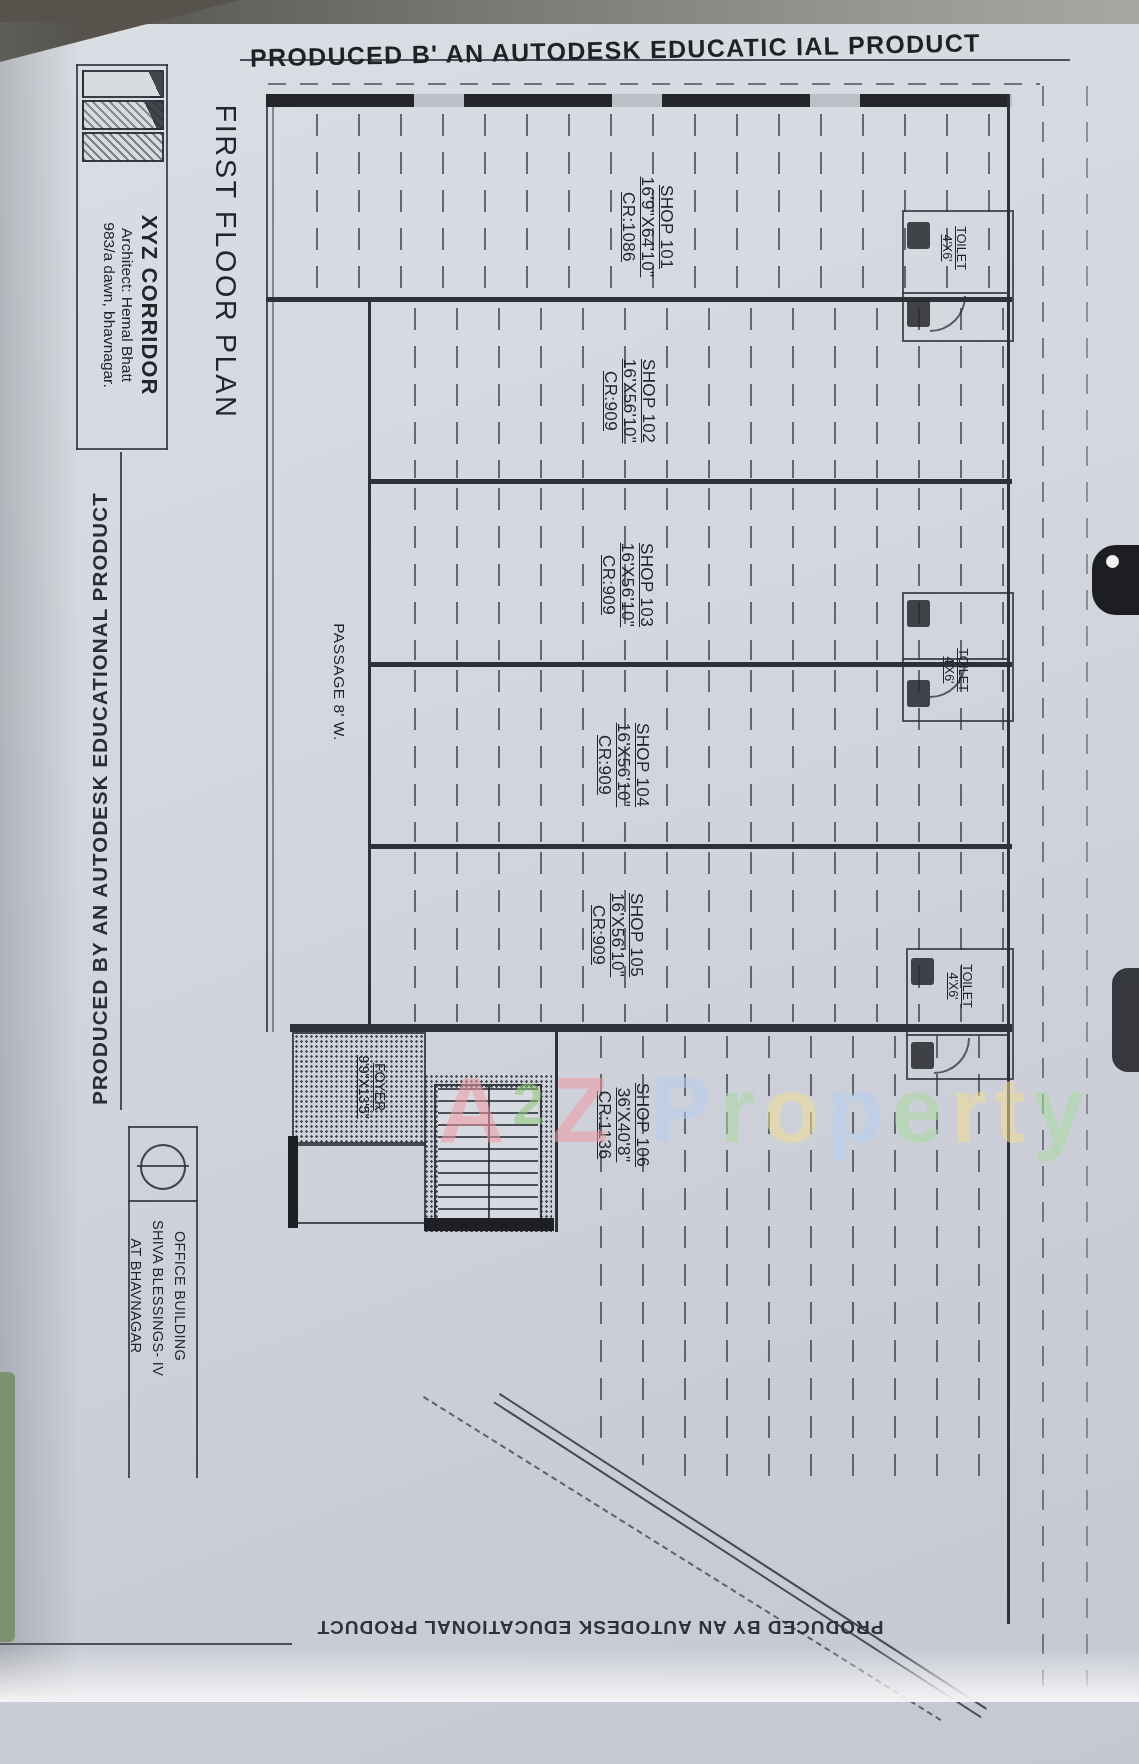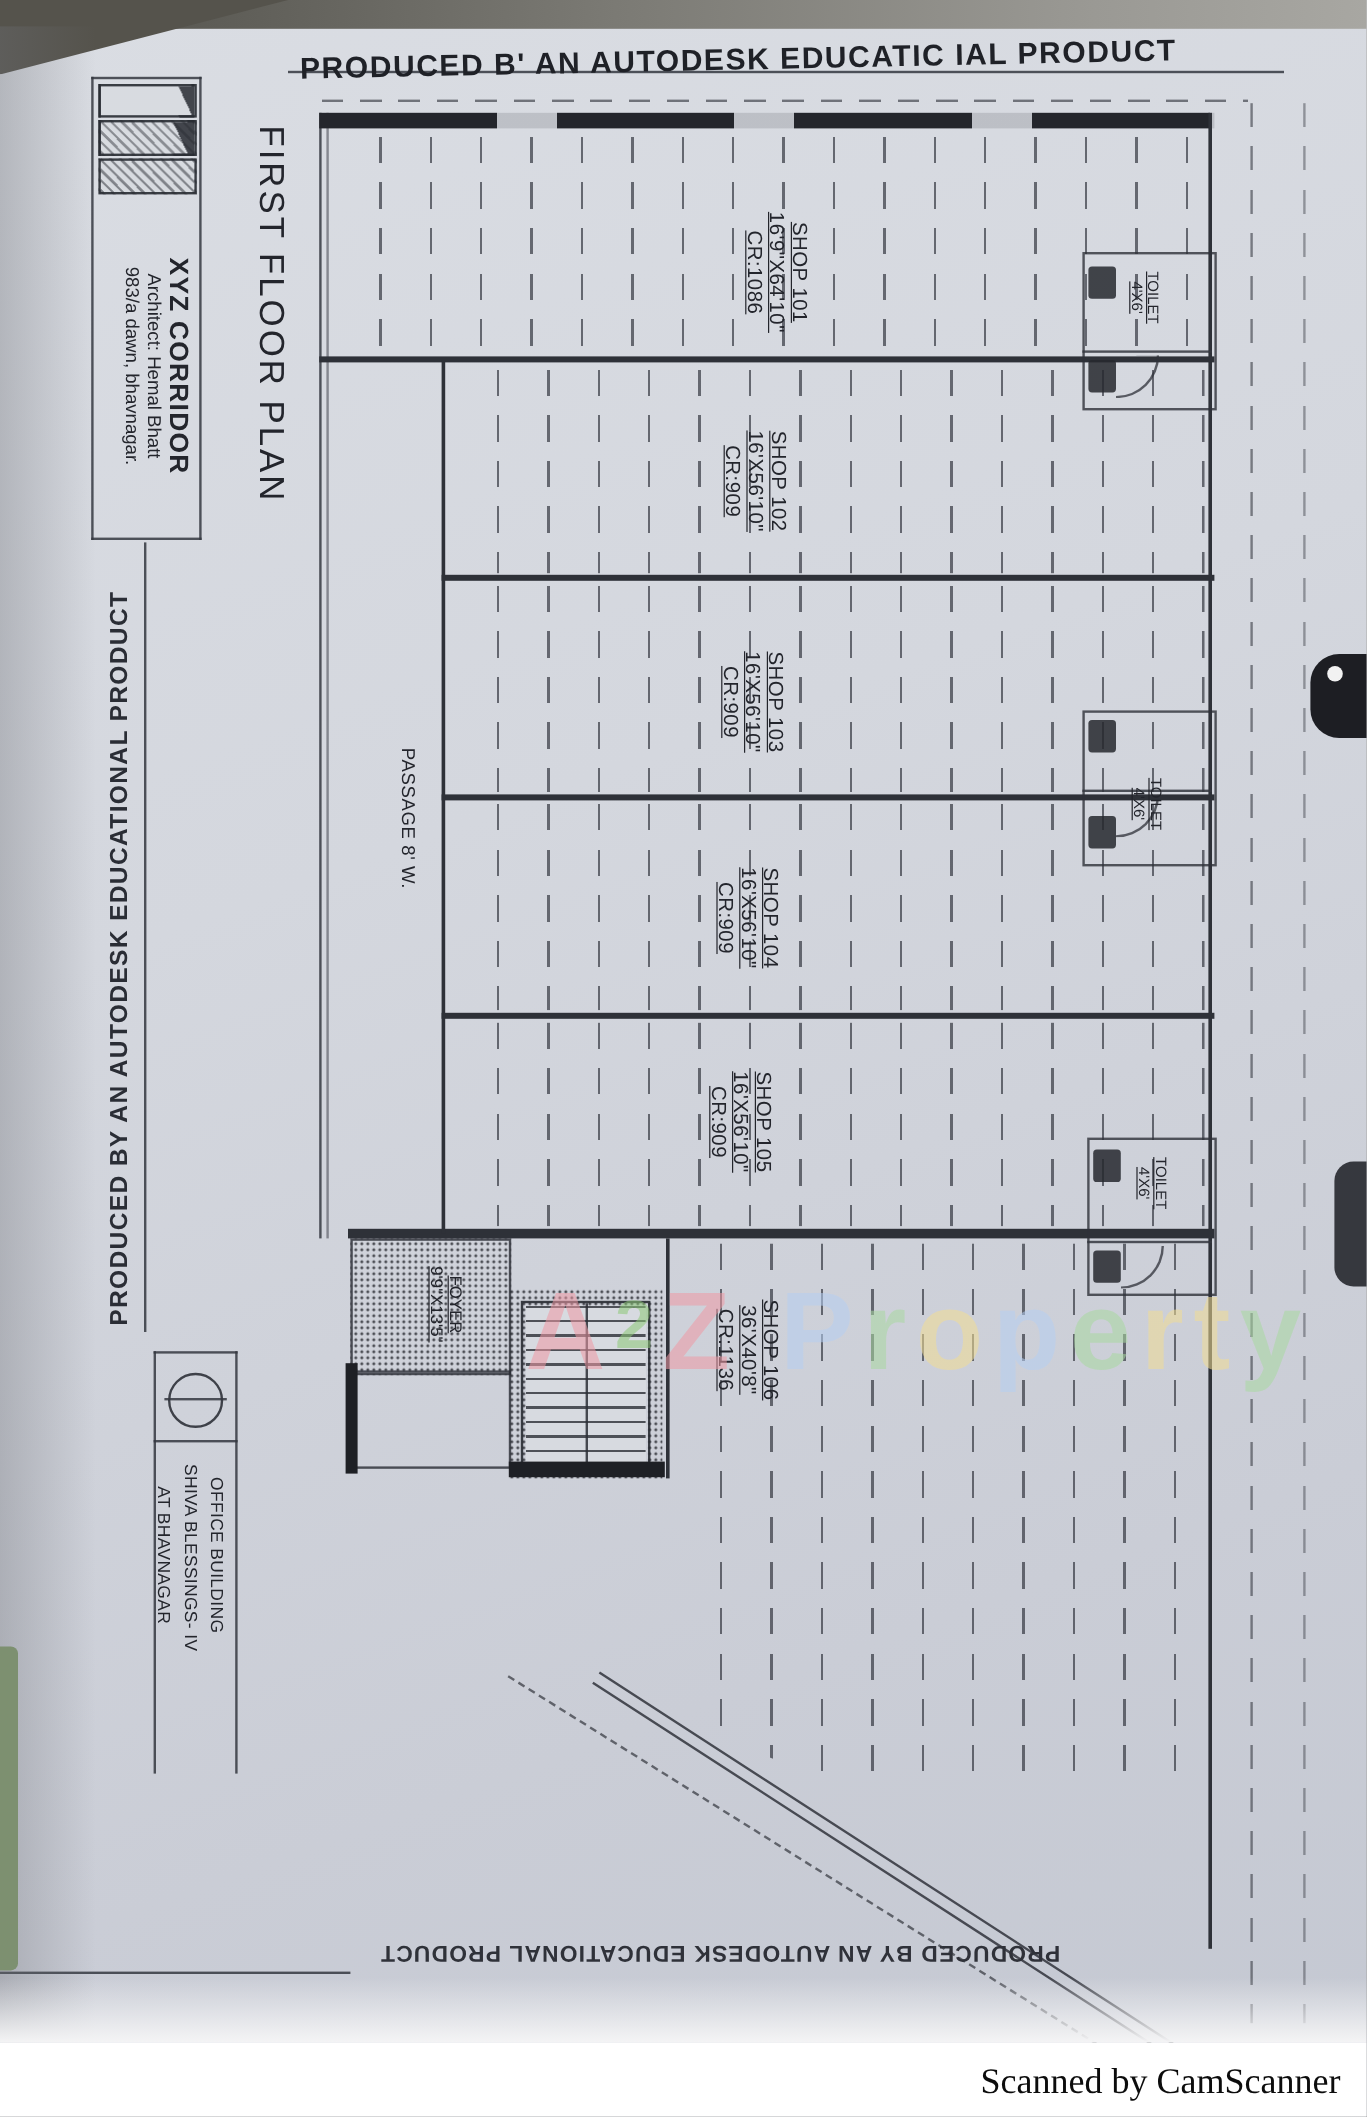--- a/index.html
+++ b/index.html
@@ -184,17 +184,14 @@
   <div class="abs" style="left:0;top:0;width:1139px;height:24px;background:linear-gradient(to right,#4e4d47,#7b7a74 45%,#9a9994 80%,#a8a7a2);"></div>
   <div class="abs" style="left:0;top:0;width:240px;height:62px;background:#55534c;clip-path:polygon(0 0,100% 0,0 100%);"></div>
   <div class="abs" style="left:0;top:22px;width:80px;height:1680px;background:linear-gradient(to right,rgba(110,112,118,.35),transparent);"></div>
   <div class="abs" style="left:0;top:1372px;width:15px;height:270px;background:#7d9070;border-radius:0 6px 6px 0;"></div>
   <div class="abs" style="left:1092px;top:545px;width:47px;height:70px;background:#1d1e23;border-radius:24px 0 0 24px;">
     <div class="abs" style="left:14px;top:10px;width:13px;height:13px;background:#f2f2f2;border-radius:50%;"></div>
   </div>
   <div class="abs" style="left:1112px;top:968px;width:27px;height:104px;background:#26272d;border-radius:16px 0 0 16px;opacity:.9;"></div>
   <div class="abs" style="left:0;top:1648px;width:1139px;height:54px;background:linear-gradient(to bottom,rgba(245,245,246,0),#f4f4f5);"></div>
 
-  <div class="abs" style="left:0;top:1702px;width:1139px;height:62px;background:#ffffff;">
-    <div class="abs" style="right:22px;top:16px;font-family:'Liberation Serif',serif;font-size:30px;color:#0c0c0c;">Scanned by CamScanner</div>
-  </div>
 
 </div>
 
 </body></html>

